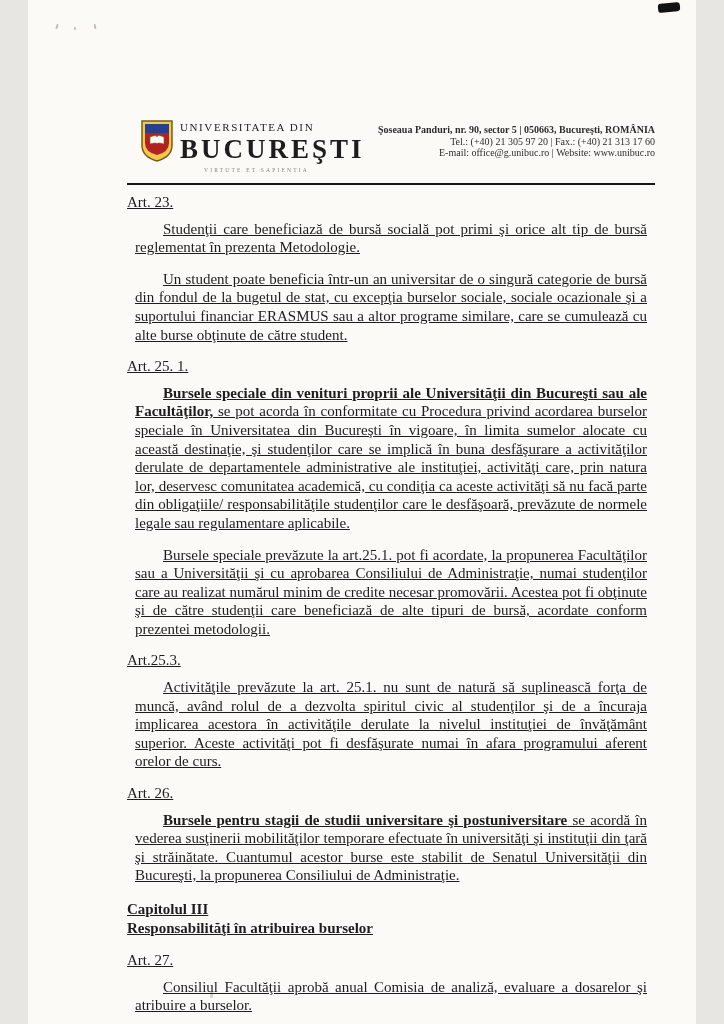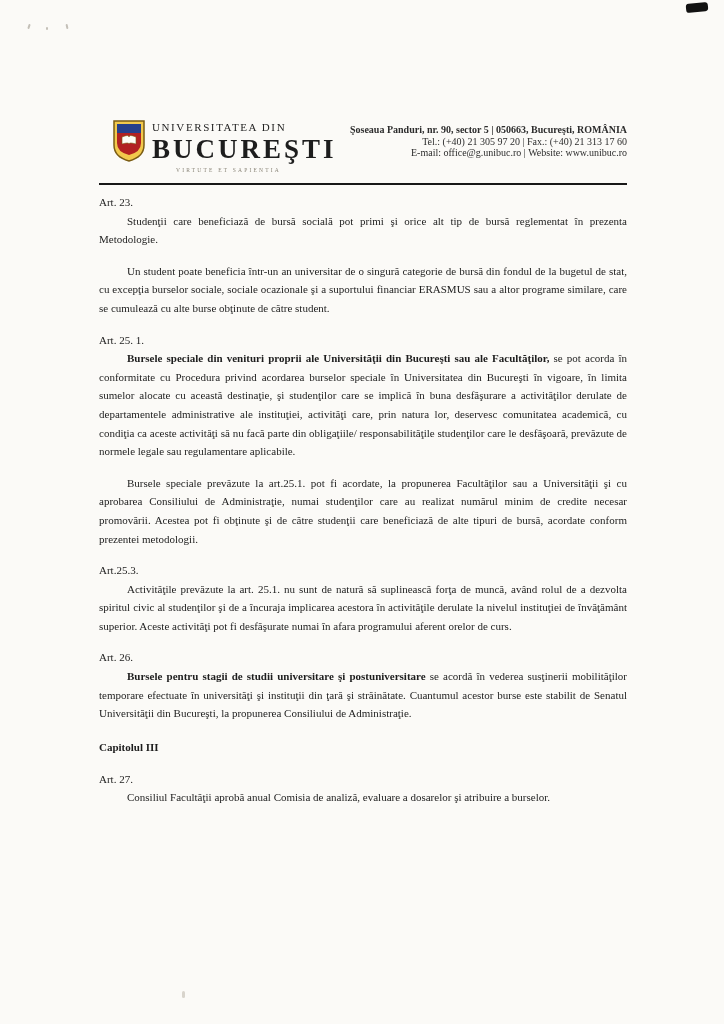--- a/index.html
+++ b/index.html
@@ -2,21 +2,21 @@
 <html><head>
 <meta charset="utf-8">
 <style>
   html, body {
     margin: 0;
     padding: 0;
     background: #e8e6e2;
   }
   .page {
     position: relative;
-    width: 724px;
+    width: 668px;
     height: 1024px;
     margin: 0 auto;
     background: #fbfaf7;
     overflow: hidden;
     font-family: "Liberation Serif", "DejaVu Serif", serif;
     color: #1d1d1d;
   }
   
   .artifact-tr {
     position: absolute;
@@ -111,29 +111,30 @@
 
   .rule {
     border: none;
     border-top: 2px solid #181818;
     margin: 10px 0 0 0;
   }
 
   
   .doc-body {
     margin-top: 6px;
-    font-size: 11px;
+    font-size: 15px;
     line-height: 18.6px;
     text-align: justify;
+    text-decoration: underline;
   }
   .art { margin-top: 13px; }
   .art:first-child { margin-top: 8px; }
   .art-heading { }
   .art-body {
-    margin: 0;
+    margin: 8px;
     text-indent: 28px;
   }
   .bold-lead { font-weight: bold; }
   .chapter {
     margin-top: 15px;
     text-align: left;
     font-weight: bold;
   }
   .chapter div { line-height: 19px; }
 </style>
@@ -200,20 +201,21 @@
         <p class="art-body">Activităţile prevăzute la art. 25.1. nu sunt de natură să suplinească forţa de muncă, având rolul de a dezvolta spiritul civic al studenţilor şi de a încuraja implicarea acestora în activităţile derulate la nivelul instituţiei de învăţământ superior. Aceste activităţi pot fi desfăşurate numai în afara programului aferent orelor de curs.</p>
       </section>
 
       <section class="art">
         <div class="art-heading">Art. 26.</div>
         <p class="art-body"><span class="bold-lead">Bursele pentru stagii de studii universitare şi postuniversitare</span><span> se acordă în vederea susţinerii mobilităţilor temporare efectuate în universităţi şi instituţii din ţară şi străinătate. Cuantumul acestor burse este stabilit de Senatul Universităţii din Bucureşti, la propunerea Consiliului de Administraţie.</span></p>
       </section>
 
       <div class="chapter">
         <div>Capitolul III</div>
+        <div>Responsabilităţi în atribuirea burselor</div>
       </div>
 
       <section class="art">
         <div class="art-heading">Art. 27.</div>
         <p class="art-body">Consiliul Facultăţii aprobă anual Comisia de analiză, evaluare a dosarelor şi atribuire a burselor.</p>
       </section>
 
     </main>
   </div>
 </div>

